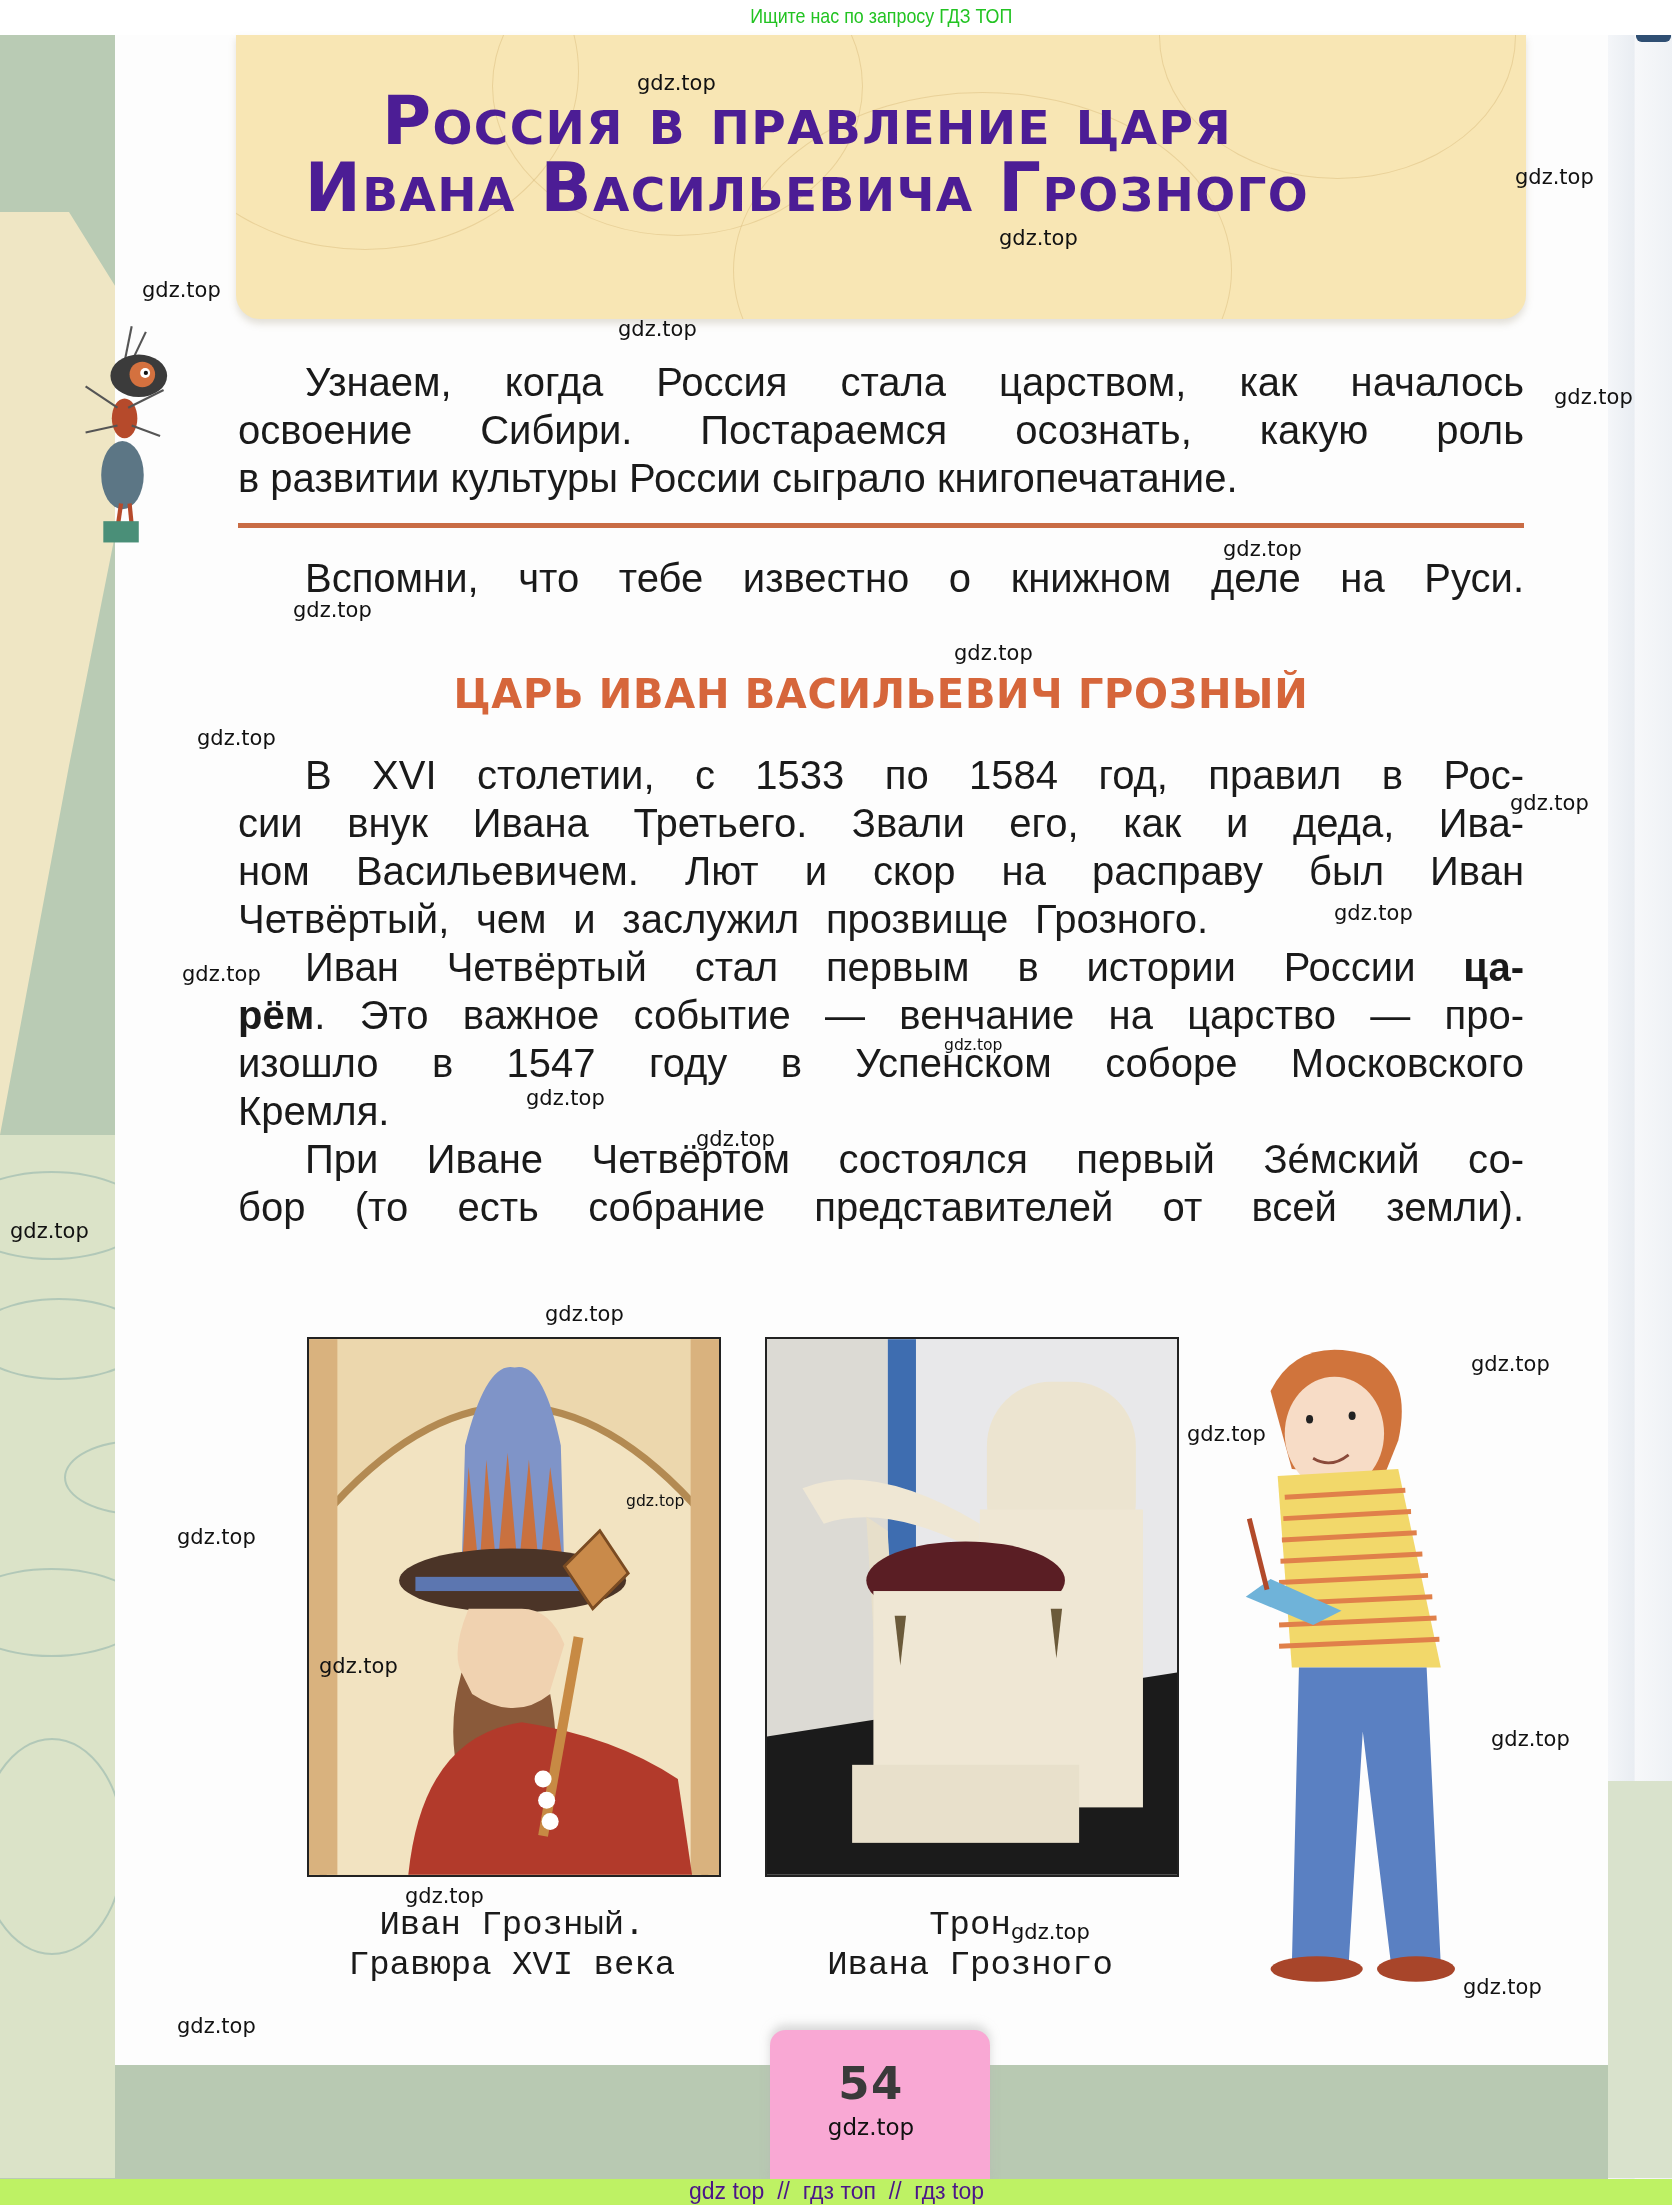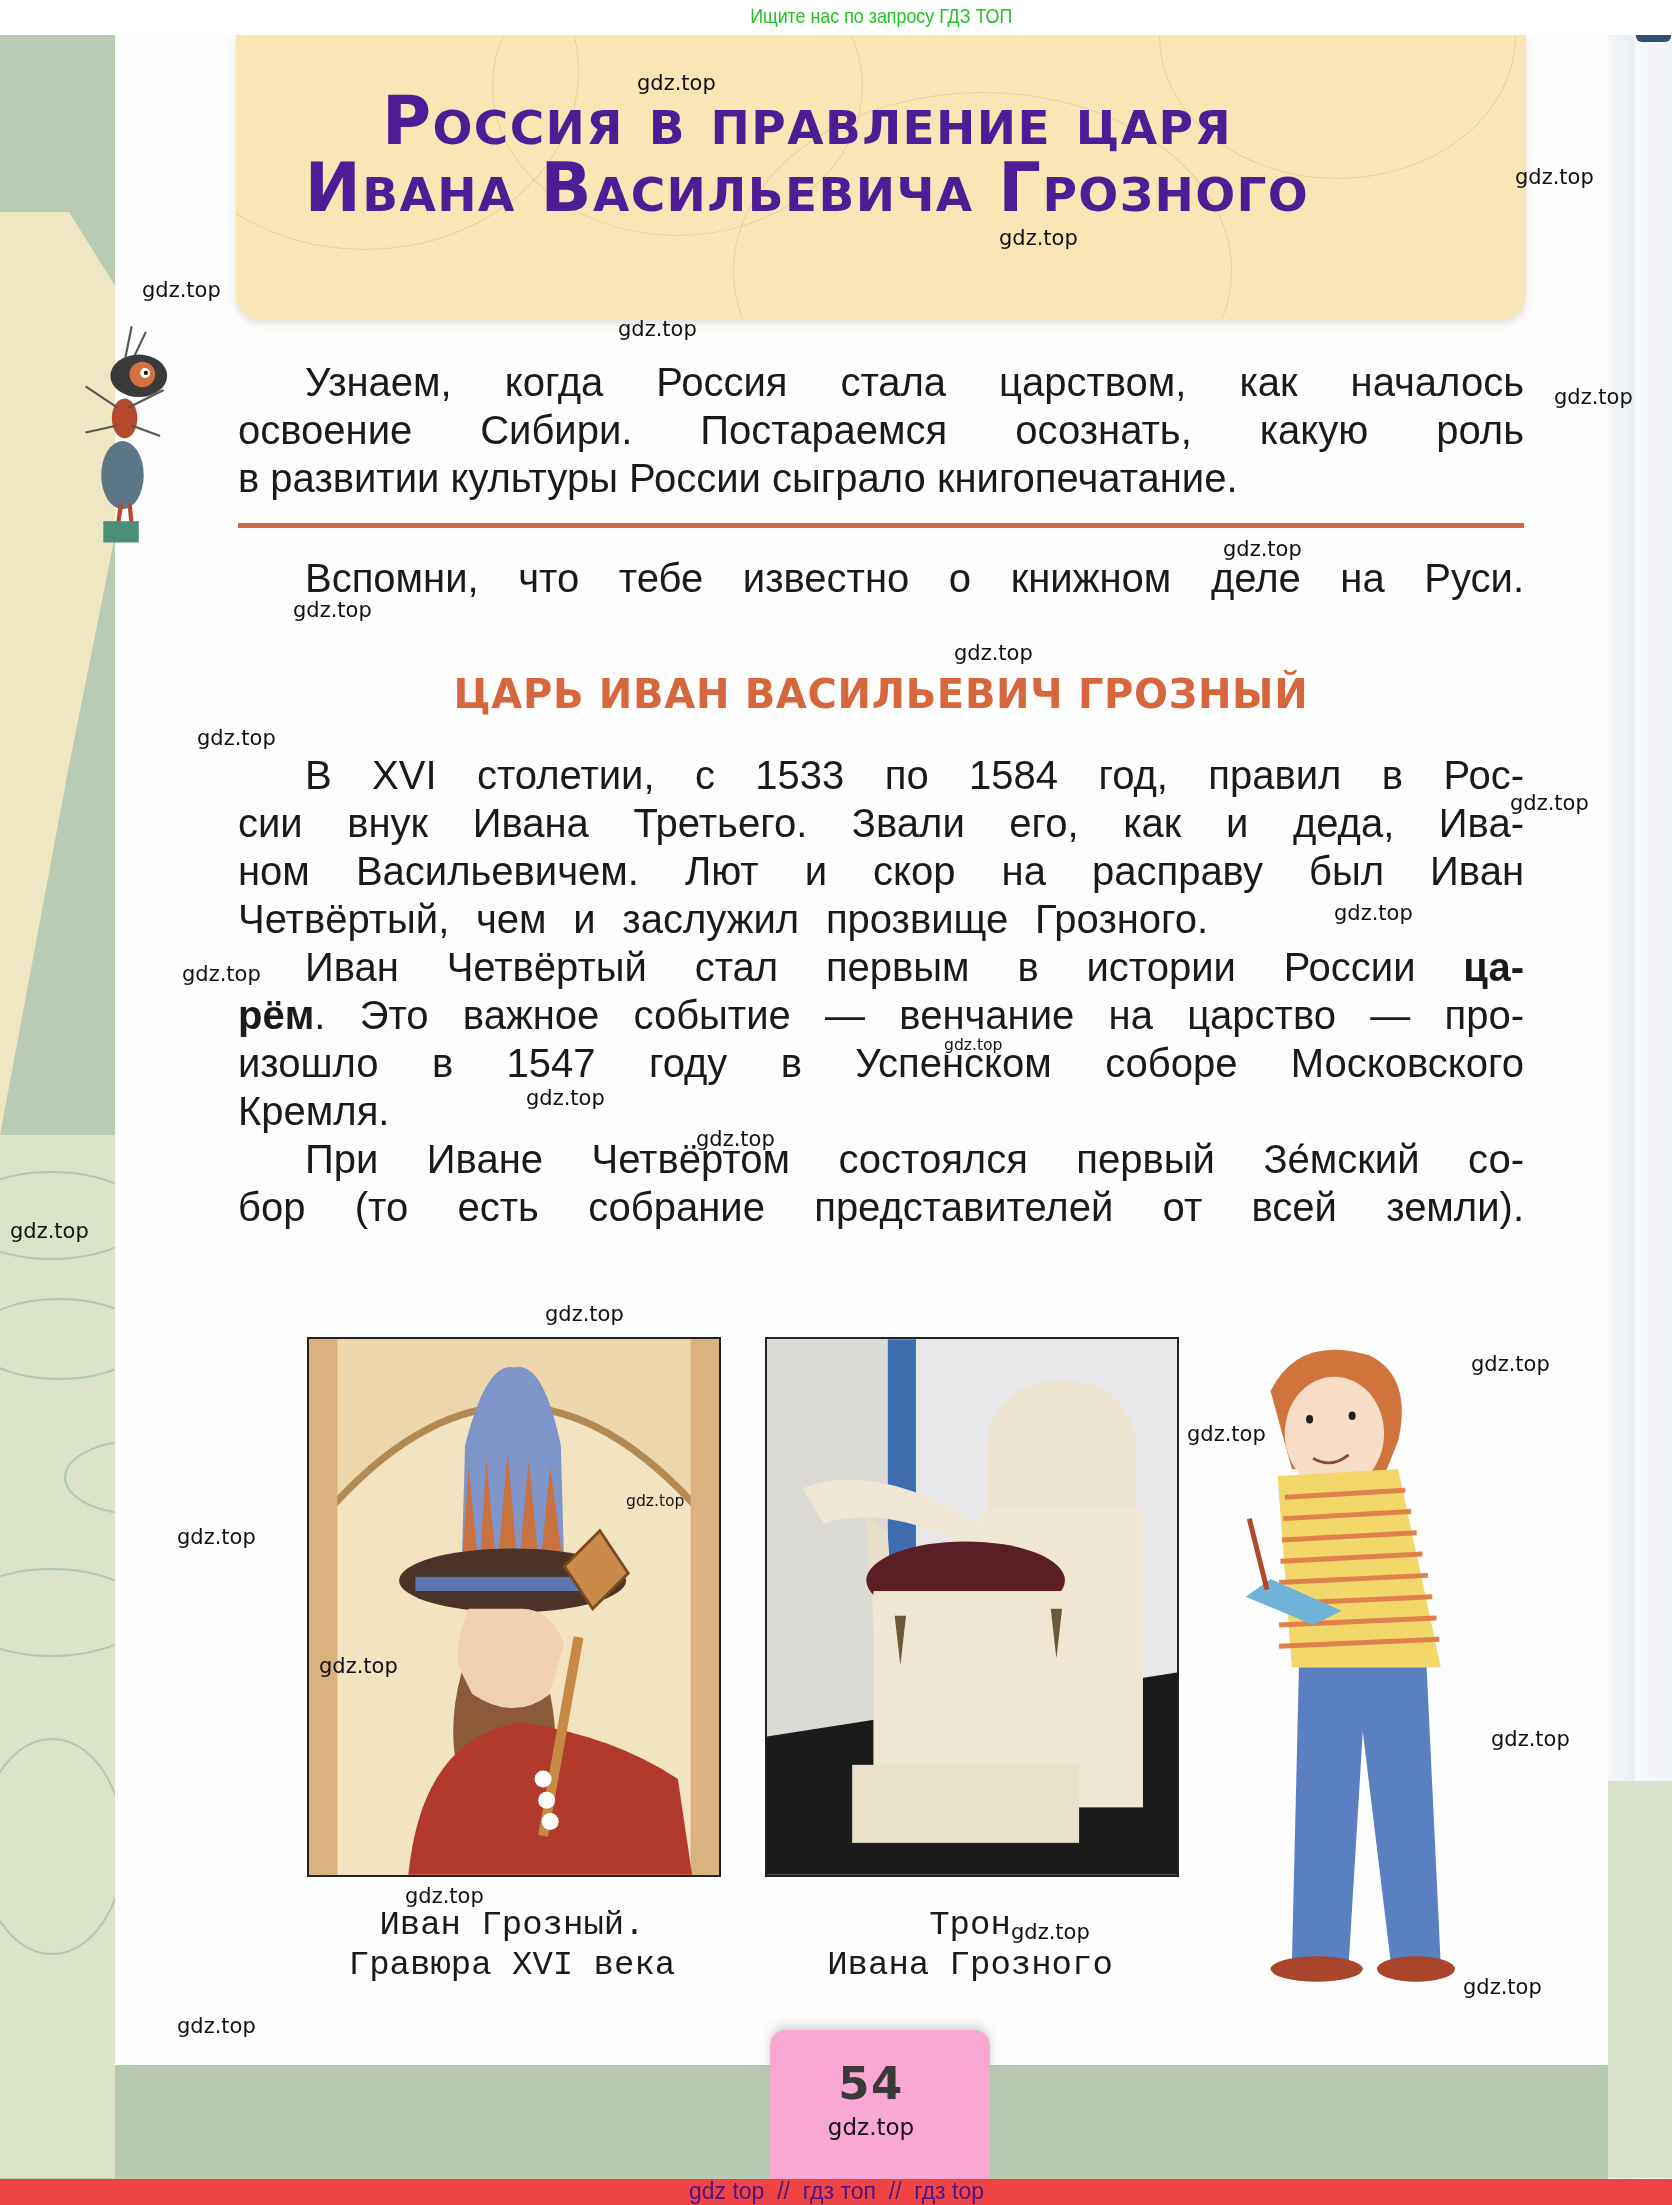--- a/index.html
+++ b/index.html
@@ -23,21 +23,21 @@
   .divider { left:238px; top:523px; width:1286px; height:5px; background:#c96c45; }
   .section-h { left:236px; top:671px; width:1290px; text-align:center; color:#d6663b; font-family:"DejaVu Sans", sans-serif; font-weight:bold; font-size:40px; letter-spacing:0.7px; }
   .img-frame { border:2.1px solid #222; overflow:hidden; }
   .caption { color:#1a1a1a; font-size:34px; line-height:40px; text-align:center; font-family:Liberation Mono, monospace; }
   .wm { color:#111; font-size:21px; font-family:"DejaVu Sans", sans-serif; white-space:nowrap; }
   .wm.small { font-size:15.6px; }
   .page-tab { left:770px; top:2030px; width:220px; height:153px; background:#f9a8d4; border-radius:15.6px 15.6px 0 0; box-shadow:0 -4.3px 10px rgba(180,180,180,0.5); text-align:center; }
   .page-num { position:absolute; left:0; top:27px; width:202px; text-align:center; font-family:"DejaVu Sans", sans-serif; font-weight:bold; font-size:45px; color:#3a3a3a; letter-spacing:1.4px; }
   .page-wm { position:absolute; left:0; top:84px; width:202px; text-align:center; font-size:23px; color:#111; font-family:"DejaVu Sans", sans-serif; }
   .bottom-green { left:115px; top:2065px; width:1493px; height:114px; background:#b8c9b2; }
-  .footer { left:0; top:2179px; width:1673px; height:26px; background:#ef4444; text-align:center; }
+  .footer { left:0; top:2179px; width:1673px; height:26px; background:#bef264; text-align:center; }
   .footer span { color:#4b1589; font-size:23px; line-height:25.6px; font-family:"Liberation Sans", sans-serif; }
 </style>
 </head>
 <body>
 
 <div class="abs topbar">
   <span>Ищите нас по запросу ГДЗ ТОП</span>
 </div>
 
 <div class="abs left-margin">

